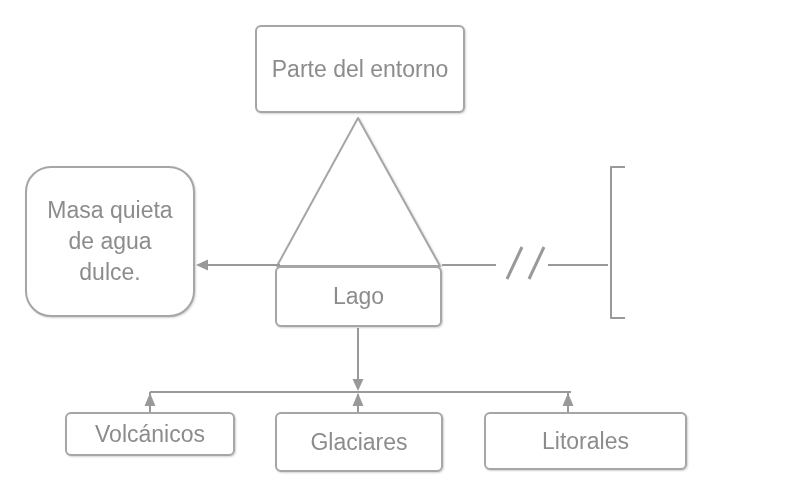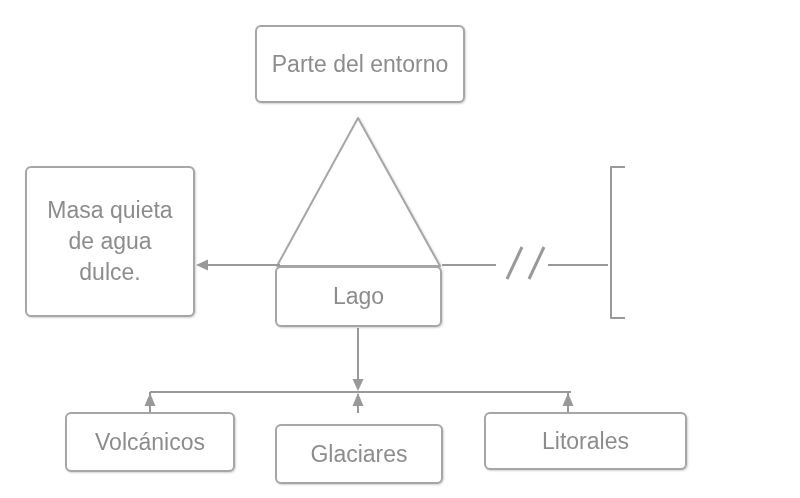--- a/index.html
+++ b/index.html
@@ -25,25 +25,25 @@
     border-radius:6px;
     box-shadow:1px 1px 2px rgba(0,0,0,0.18);
     display:flex;
     align-items:center;
     justify-content:center;
     text-align:center;
     color:var(--text);
     font-size:23px;
     line-height:31px;
   }
-  .node-top{left:255px;top:25px;width:210px;height:78px;}
-  .node-left{left:25px;top:166px;width:170px;height:151px;padding:12px 10px;}
+  .node-top{left:255px;top:25px;width:210px;height:88px;}
+  .node-left{left:25px;top:166px;width:170px;height:151px;padding:12px 10px;border-radius:26px;}
   .node-center{left:275px;top:266px;width:167px;height:61px;}
-  .node-b1{left:65px;top:412px;width:170px;height:60px;}
-  .node-b2{left:275px;top:412px;width:168px;height:60px;margin-top:12px;}
+  .node-b1{left:65px;top:412px;width:170px;height:44px;}
+  .node-b2{left:275px;top:412px;width:168px;height:60px;}
   .node-b3{left:484px;top:412px;width:203px;height:58px;}
   .right-list{
     position:absolute;
     left:630px;top:190px;width:145px;
     text-align:center;
     color:var(--text);
     font-size:20px;
     line-height:30px;
   }
   .right-list span{display:block;}

